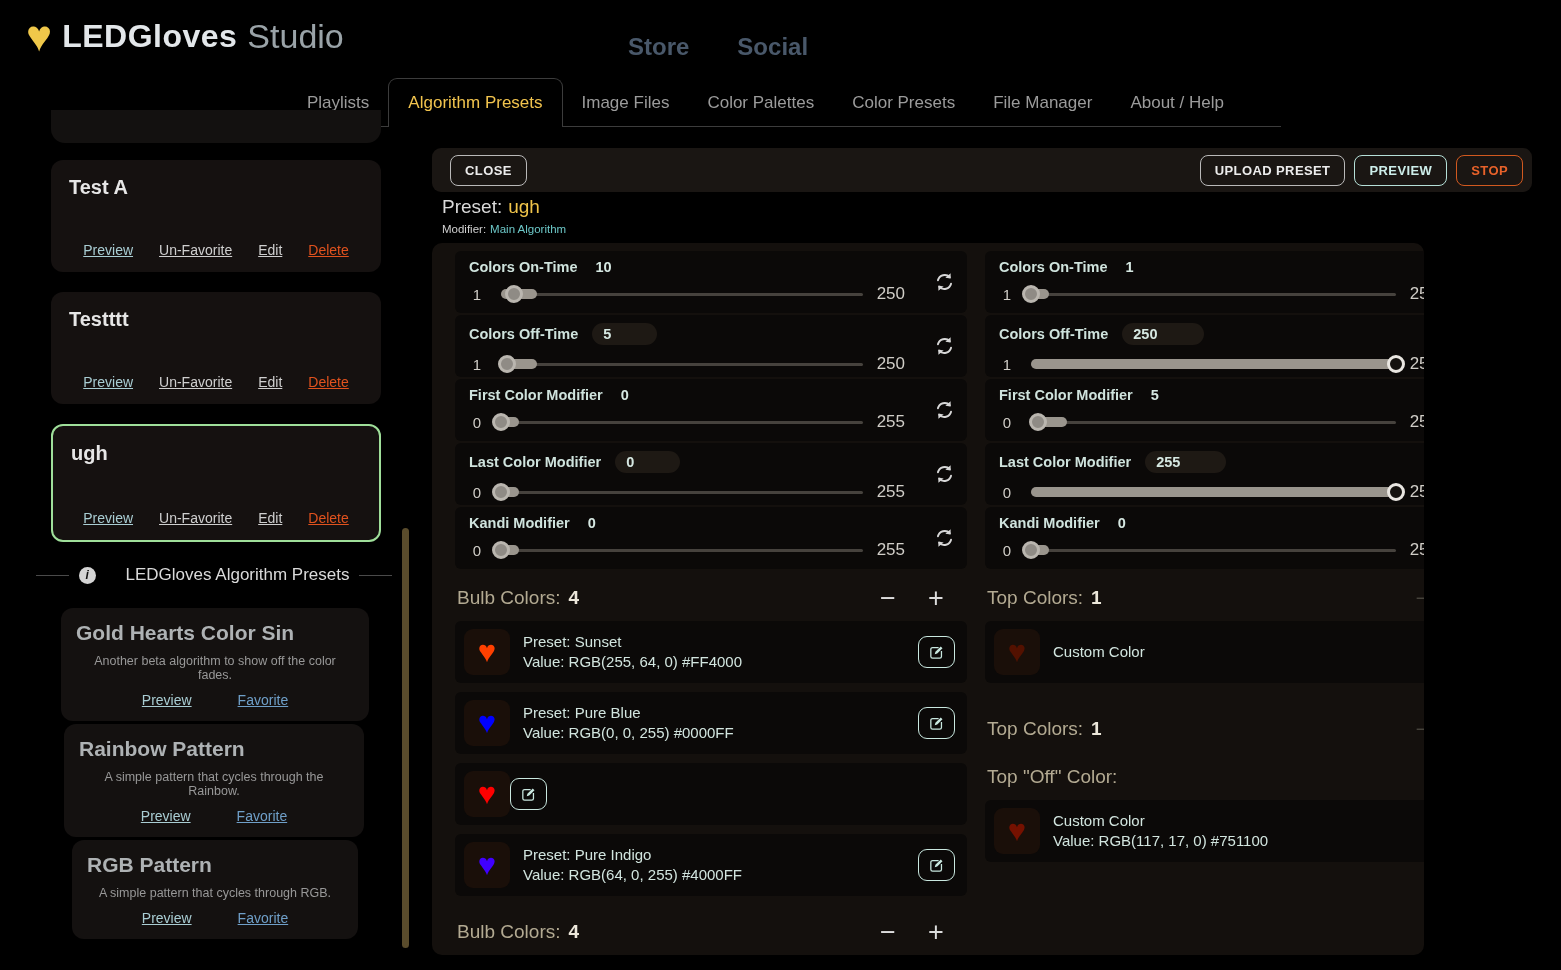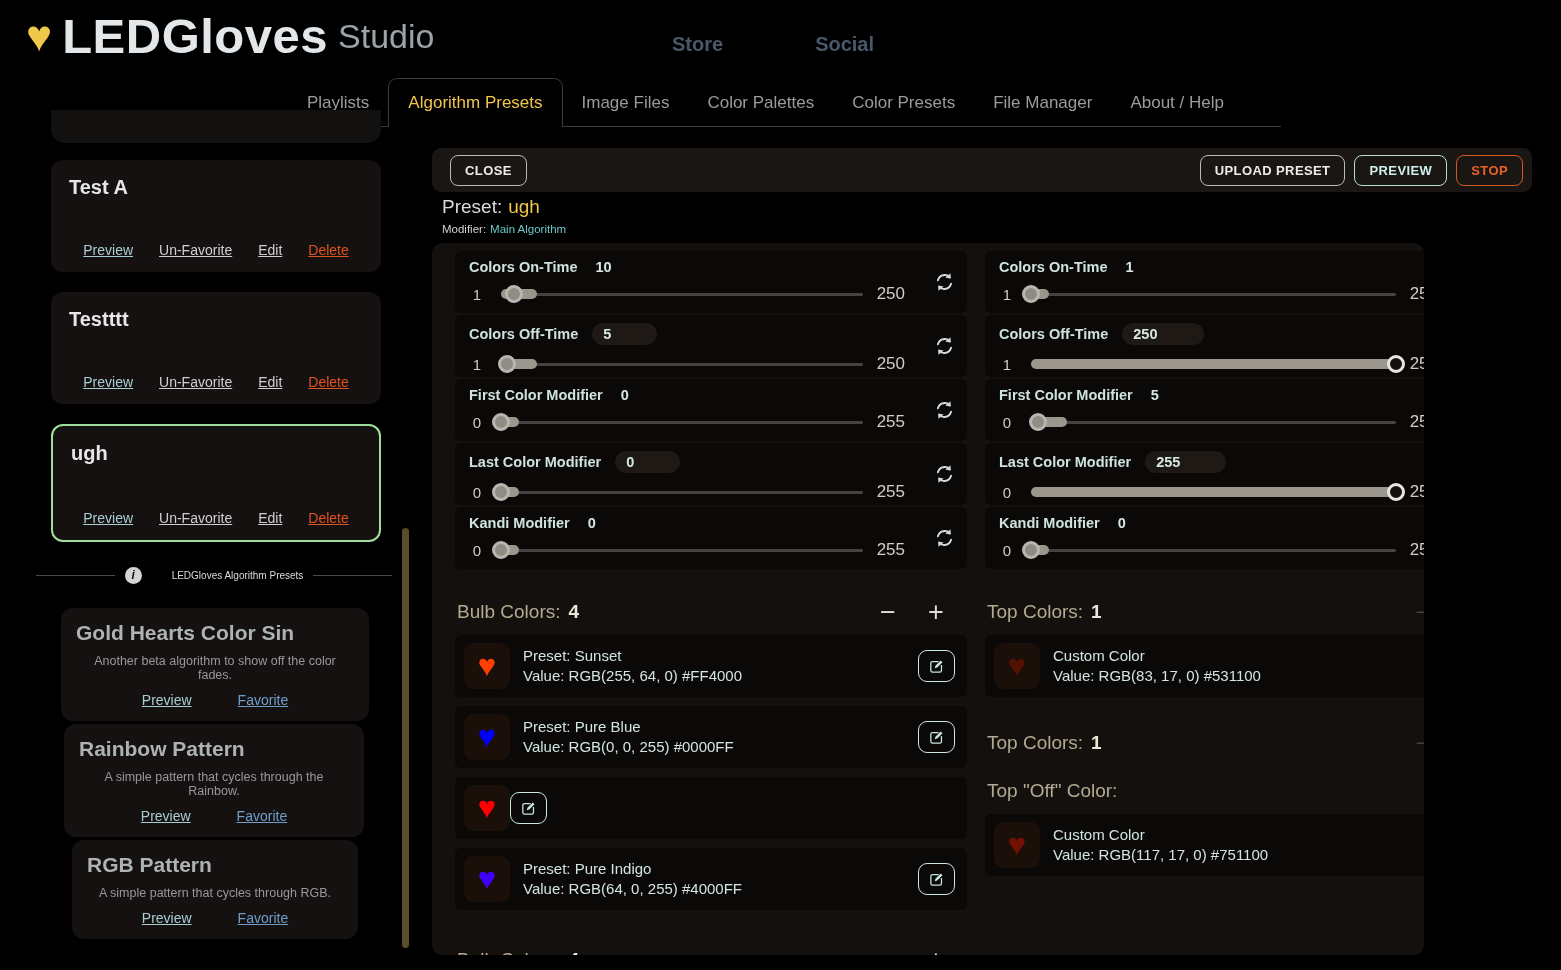--- a/index.html
+++ b/index.html
@@ -8,24 +8,24 @@
   body {
     width:1561px; height:970px; position:relative; overflow:hidden;
     font-family:"Liberation Sans", sans-serif; color:#ddd;
   }
   button { background:none; border:none; font-family:inherit; cursor:pointer; }
 
   
   .header { position:absolute; left:0; top:0; width:1561px; height:76px; }
   .logo { position:absolute; left:26px; top:8px; display:flex; align-items:center; }
   .logo-heart { color:#f0c84a; font-size:44px; line-height:56px; margin-right:10px; }
-  .logo-bold { font-size:49px; font-weight:800; color:#e3e7ea; letter-spacing:.5px;text-align:right; }
+  .logo-bold { font-size:32px; font-weight:800; color:#e3e7ea; letter-spacing:.5px;text-align:right; }
   .logo-light { font-size:34px; font-weight:300; color:#9aa3a8; margin-left:10px; }
   .topnav { position:absolute; left:628px; top:33px; display:flex; gap:48px; }
-  .topnav a { color:#49586a; font-size:20px; font-weight:700; text-decoration:none;margin-left:44px; }
+  .topnav a { color:#49586a; font-size:24px; font-weight:700; text-decoration:none; }
   .hdr-icons { position:absolute; right:0; top:0; height:76px; }
 
   
   .tabbar { position:absolute; left:288px; top:78px; width:993px; height:49px;
     display:flex; border-bottom:1px solid #3c3c3c; }
   .tab { font-size:17px; color:#9b9b9b; padding:0 19px; height:49px; display:flex; align-items:center; }
   .tab.active { color:#f2c44e; border:1px solid #3c3c3c; border-bottom:none;
     border-radius:9px 9px 0 0; margin-bottom:-1px; background:#000; }
 
   
@@ -38,21 +38,21 @@
   .pcard-title { font-size:20px; font-weight:700; color:#e6e6e6; }
   .pcard-actions { position:absolute; left:0; right:0; bottom:14px; display:flex;
     justify-content:center; gap:26px; font-size:14px; }
   .act-preview { color:#a9cdd3; } .act-un { color:#cfcfcf; } .act-edit { color:#cfcfcf; }
   .act-delete { color:#e0521e; }
   .side-divider { position:absolute; left:0; top:444px; width:356px; height:26px;
     display:flex; align-items:center; gap:10px; }
   .side-divider .line { flex:1; height:1px; background:#4a4a4a; }
   .info-icon { width:17px; height:17px; border-radius:50%; background:#d4d4d4; color:#111;
     font-size:12px; font-weight:700; font-style:italic; display:flex; align-items:center; justify-content:center; }
-  .side-divider .dv-text { font-size:10px; color:#dadada;margin-left:20px; }
+  .side-divider .dv-text { font-size:17px; color:#dadada;margin-left:20px; }
   .bcard { position:absolute; background:#141110; border-radius:12px; padding:13px 15px; text-align:center; }
   .bcard-title { font-size:21px; font-weight:700; color:#aeb2b4; text-align:left; }
   .bcard-desc { font-size:12.5px; color:#989898; margin-top:9px; }
   .bcard-actions { display:flex; justify-content:center; gap:46px; font-size:14px; margin-top:10px; }
   .act-fav { color:#6f9fc8; }
   .side-scroll { position:absolute; left:366px; top:410px; width:7px; height:420px;
     background:#5a4c2c; border-radius:4px; }
 
   
   .toolbar { position:absolute; left:432px; top:148px; width:1100px; height:44px;
@@ -93,21 +93,21 @@
   .track::before { content:""; position:absolute; left:0; right:0; top:8px; height:2.5px;
     background:#46423d; border-radius:2px; }
   .fill { position:absolute; left:0; top:4px; height:10px; background:#9a958d;
     border-radius:6px; min-width:18px; }
   .thumb { position:absolute; top:0; width:18px; height:18px; border-radius:50%;
     background:#8f8b85; border:3px solid #bab6af; transform:translateX(-50%); }
   .thumb.end { background:#14110e; border-color:#e9e6e1; }
   .refresh-btn { position:absolute; right:12px; top:50%; transform:translateY(-50%); line-height:0; }
 
   
-  .colhead { display:flex; align-items:center; height:46px; margin-top:18px; padding:0 14px 0 2px; }
+  .colhead { display:flex; align-items:center; height:46px; margin-top:4px; padding:0 14px 0 2px; }
   .chlabel { font-size:19px; color:#b3aa92; }
   .chcount { font-size:19px; font-weight:700; color:#ece7da; margin-left:8px; }
   .chsp { flex:1; }
   .hbtn { font-size:27px; color:#dcdcdc; width:34px; text-align:center; line-height:46px; }
   .hbtn.plus { margin-left:14px; }
   .hbtn.dim { color:#4e4a42; font-size:18px; }
 
   
   .citem { display:flex; align-items:center; height:62px; margin-bottom:9px;
     background:#0b0908; border-radius:6px; padding:0 12px 0 9px; }
@@ -562,21 +562,20 @@
       <button class="hbtn dim">−</button>
       <button class="hbtn plus">+</button>
     </div>
 
     <div class="citem">
       <div class="tile">
           <span class="heart" style="color: rgb(83, 17, 0);">♥</span>
         </div>
       <div class="ctext">
           <div class="cname">Custom Color</div>
-          <div class="cvalue">Value: RGB(83, 17, 0) #531100</div>
         </div>
       <button class="editbtn">
           <svg width="17" height="17" viewBox="0 0 24 24" fill="none" stroke="#c9e8e0" stroke-width="1.8">
             <path d="M15 5H6.5A2.5 2.5 0 0 0 4 7.5v10A2.5 2.5 0 0 0 6.5 20h10a2.5 2.5 0 0 0 2.5-2.5V10"></path>
             <path d="M9.5 14.5l1-3.5 7.5-7.5 2.5 2.5-7.5 7.5z" fill="#c9e8e0" stroke="none"></path>
           </svg>
         </button>
     </div>
 
     <div class="colhead mt14">

